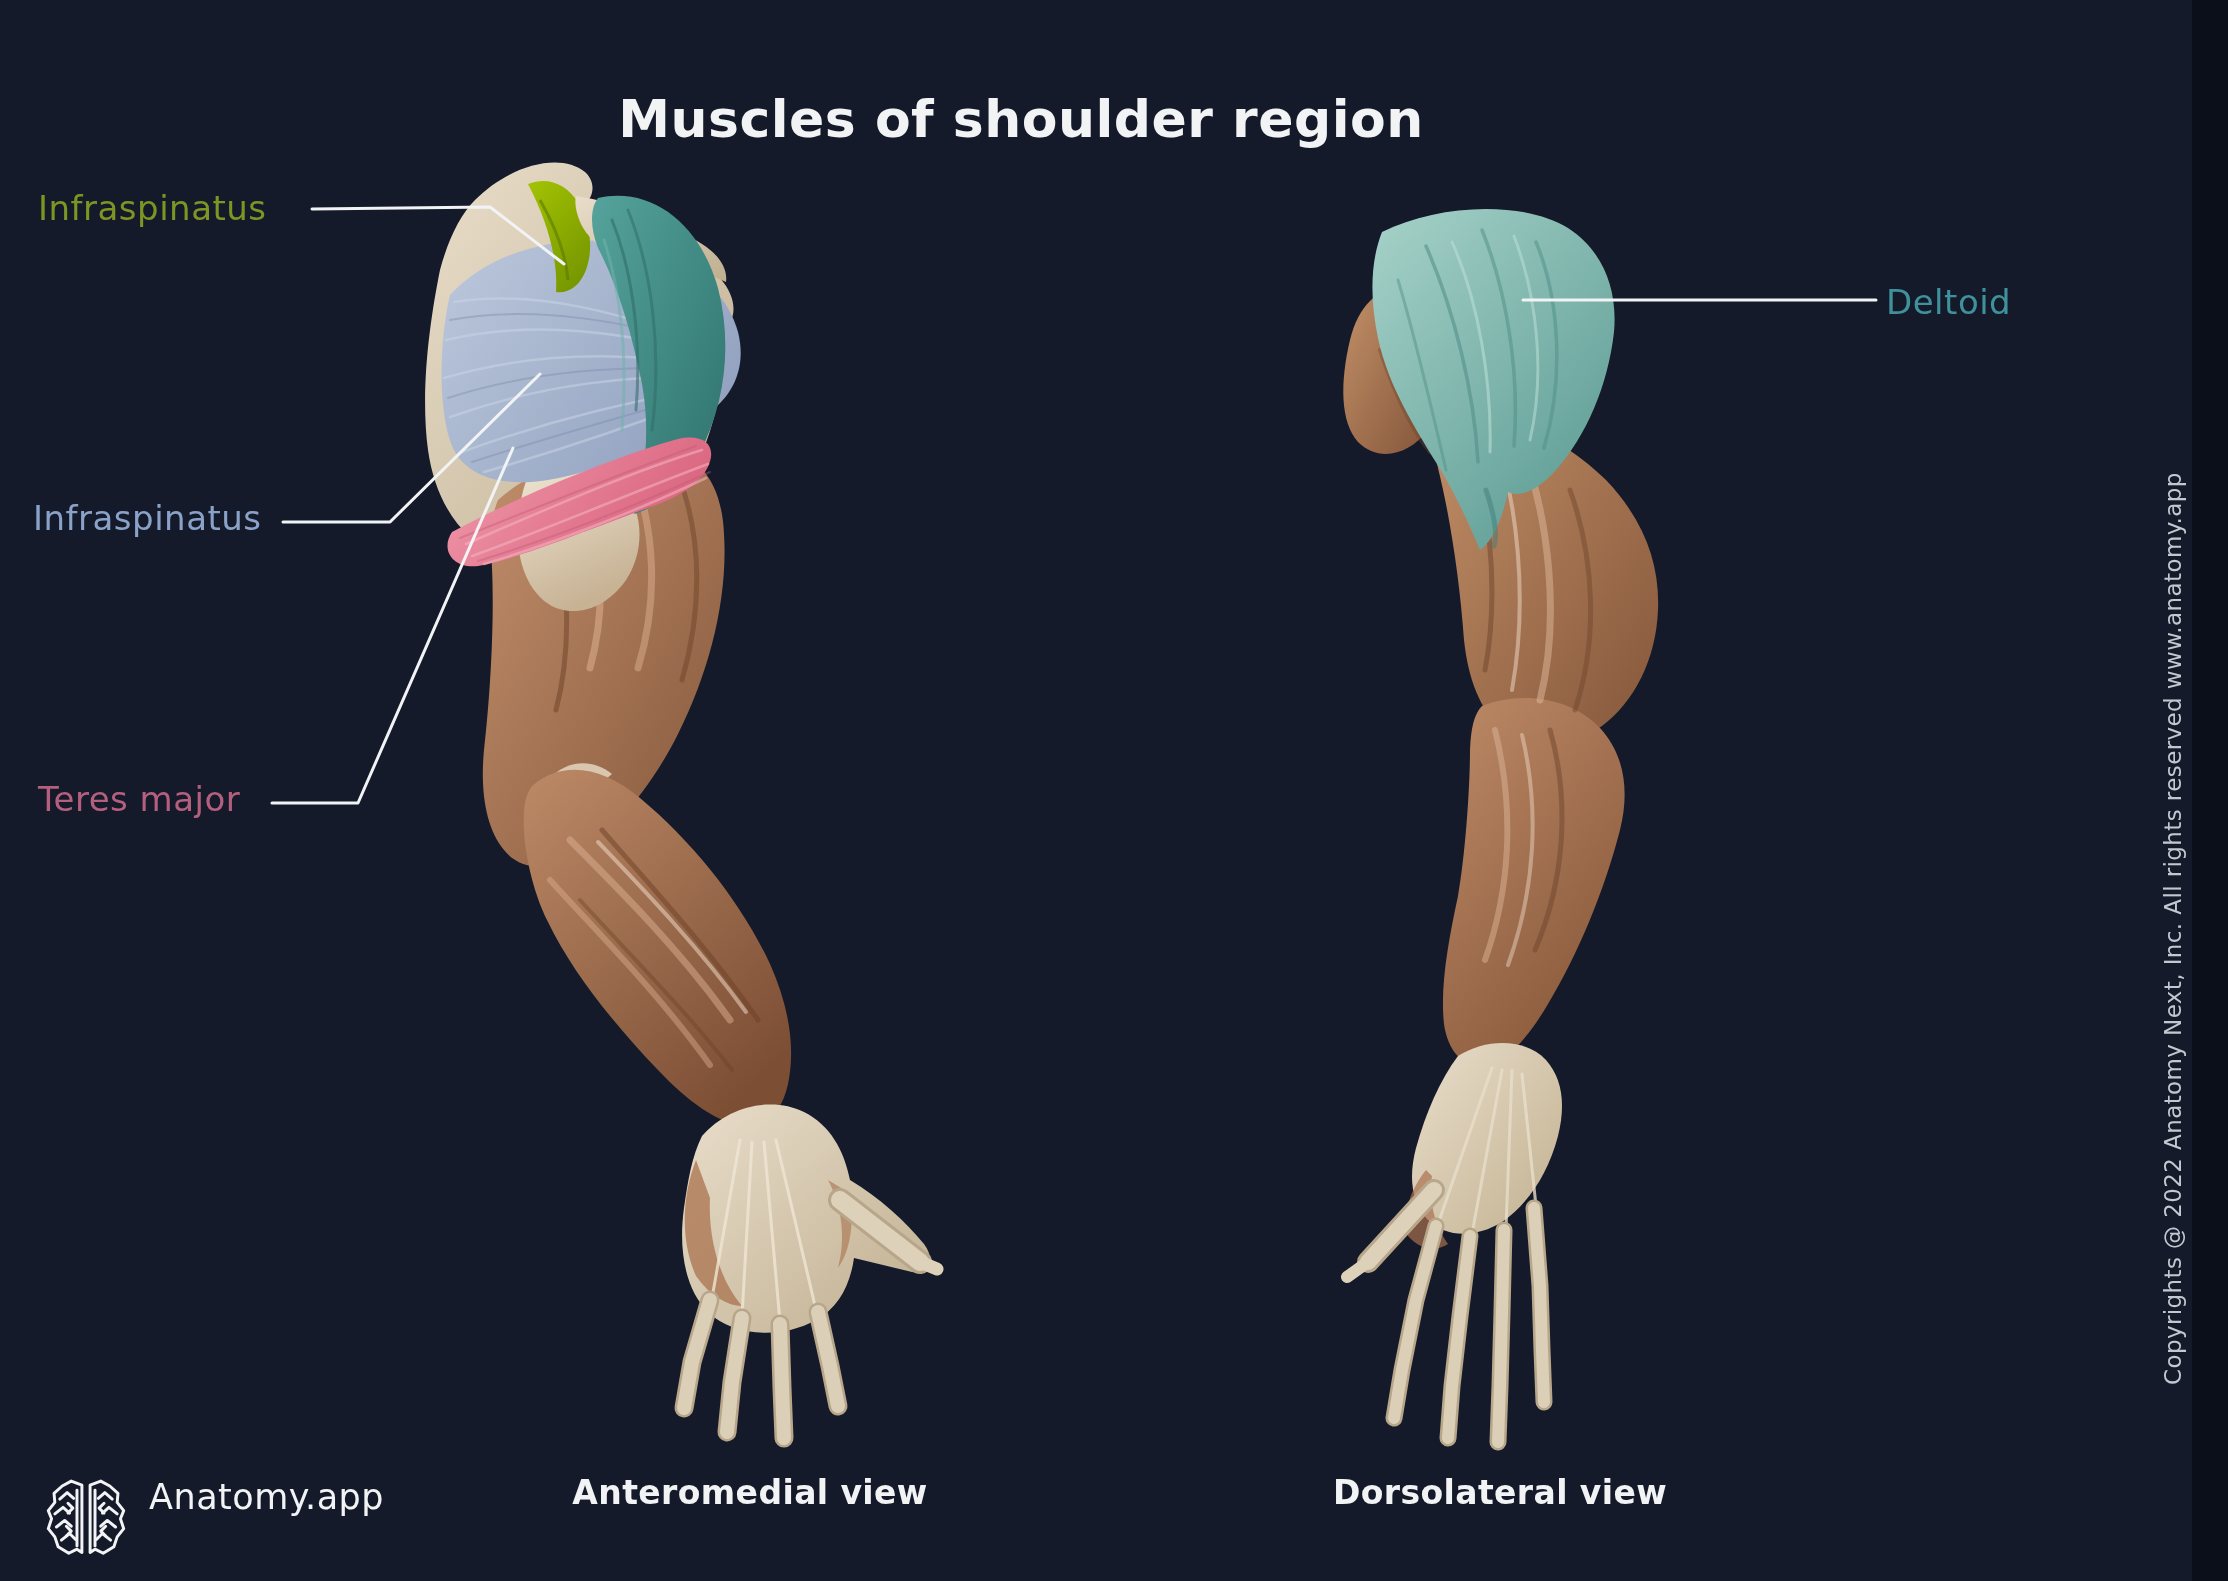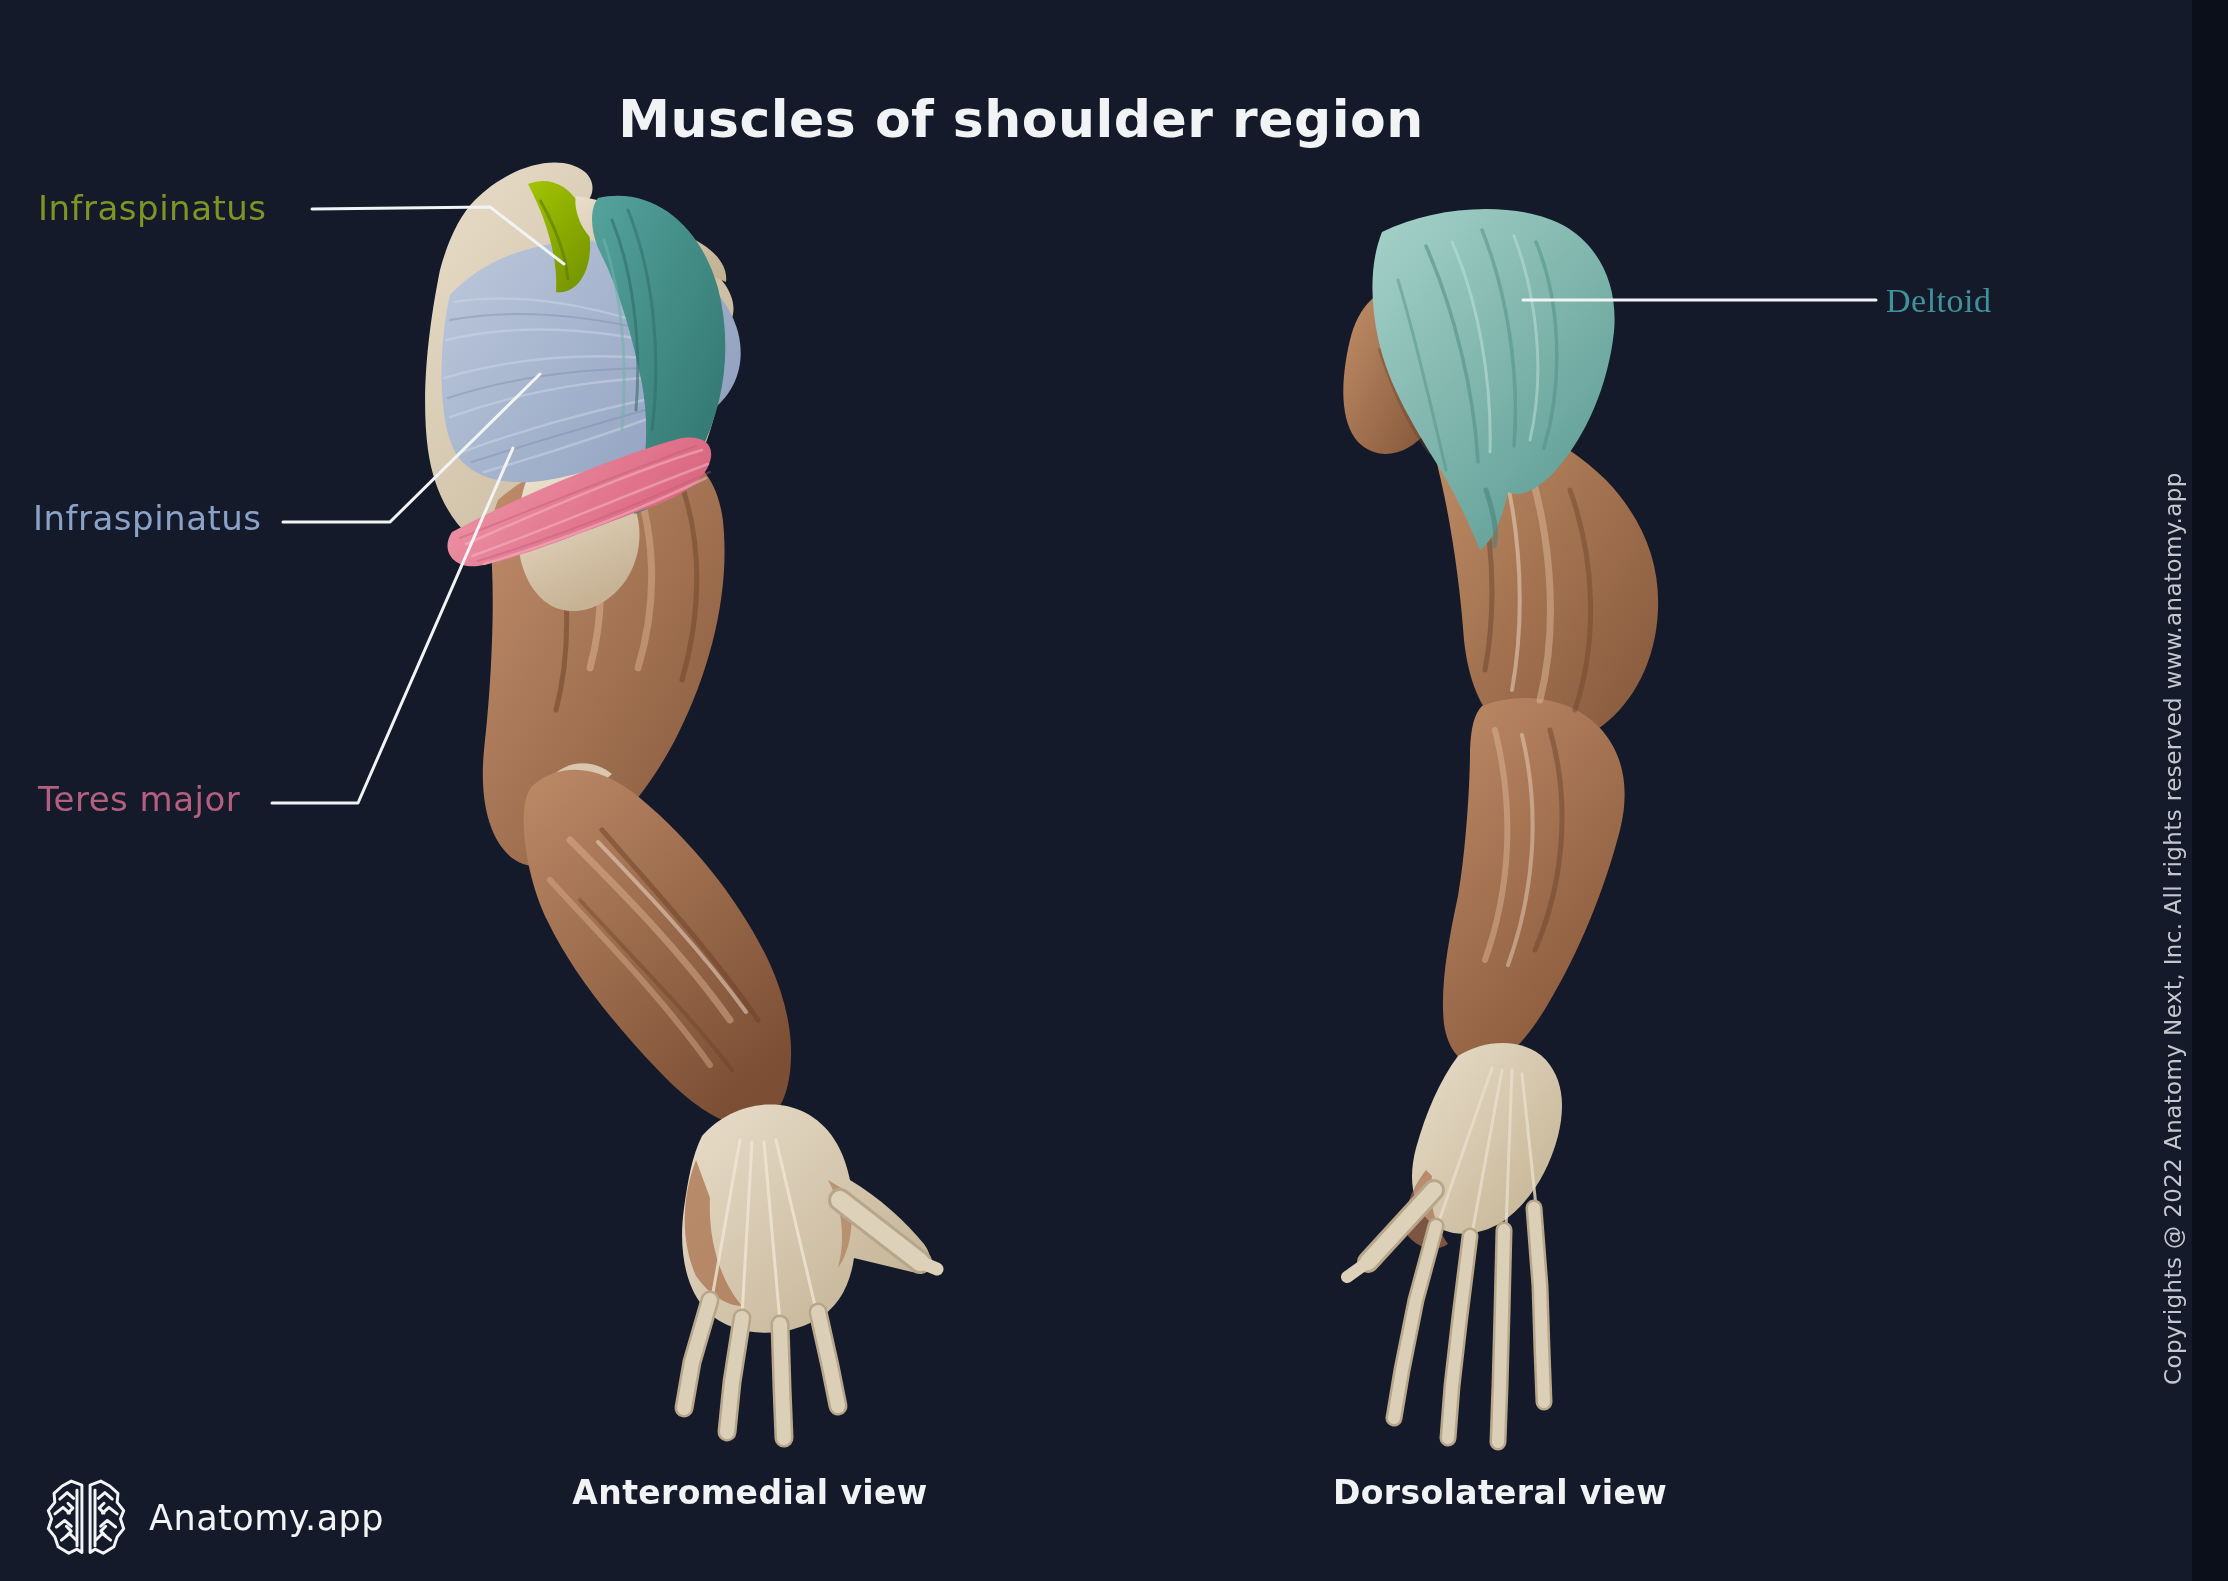--- a/index.html
+++ b/index.html
@@ -12,32 +12,32 @@
     position:absolute;left:0;right:150px;top:54px;
     text-align:center;font-size:52px;font-weight:800;
     color:var(--title-text,#f2f3f5);letter-spacing:.5px;
   }
   .muscle-label{
     position:absolute;font-size:34px;font-weight:500;letter-spacing:.5px;white-space:nowrap;
   }
   .lbl-supraspinatus{left:38px;top:188px;color:var(--label-supraspinatus,#7e9423);}
   .lbl-infraspinatus{left:33px;top:498px;color:var(--label-infraspinatus,#8aa2c8);}
   .lbl-teres{left:38px;top:779px;color:var(--label-teres-major,#b55f7e);}
-  .lbl-deltoid{left:1886px;top:282px;color:var(--label-deltoid,#3f929b);font-family:Liberation Serif, serif;}
+  .lbl-deltoid{left:1886px;top:282px;color:var(--label-deltoid,#3f929b);}
   .view-caption{
     position:absolute;top:1473px;font-size:33px;font-weight:700;
     color:var(--caption-text,#f2f3f5);text-align:center;letter-spacing:.4px;
   }
   .cap-left{left:380px;width:740px;}
   .cap-right{left:1230px;width:540px;}
   .overlay{position:absolute;left:0;top:0;pointer-events:none;}
   .arm-svg{position:absolute;}
   .arm-left{left:380px;top:140px;}
   .arm-right{left:1230px;top:190px;}
-  .brand{position:absolute;left:45px;top:1477px;display:flex;align-items:center;gap:22px;}
+  .brand{position:absolute;left:45px;top:1477px;display:flex;gap:22px;}
   .brand-name{font-size:35px;font-weight:500;color:#f2f3f5;letter-spacing:.5px;}
   .copyright{
     position:absolute;right:6px;top:385px;height:1000px;
     writing-mode:vertical-rl;transform:rotate(180deg);
     font-size:23px;color:var(--copyright-text,#c3c7cf);letter-spacing:.4px;
     white-space:nowrap;
   }
 </style>
 </head>
 <body>

